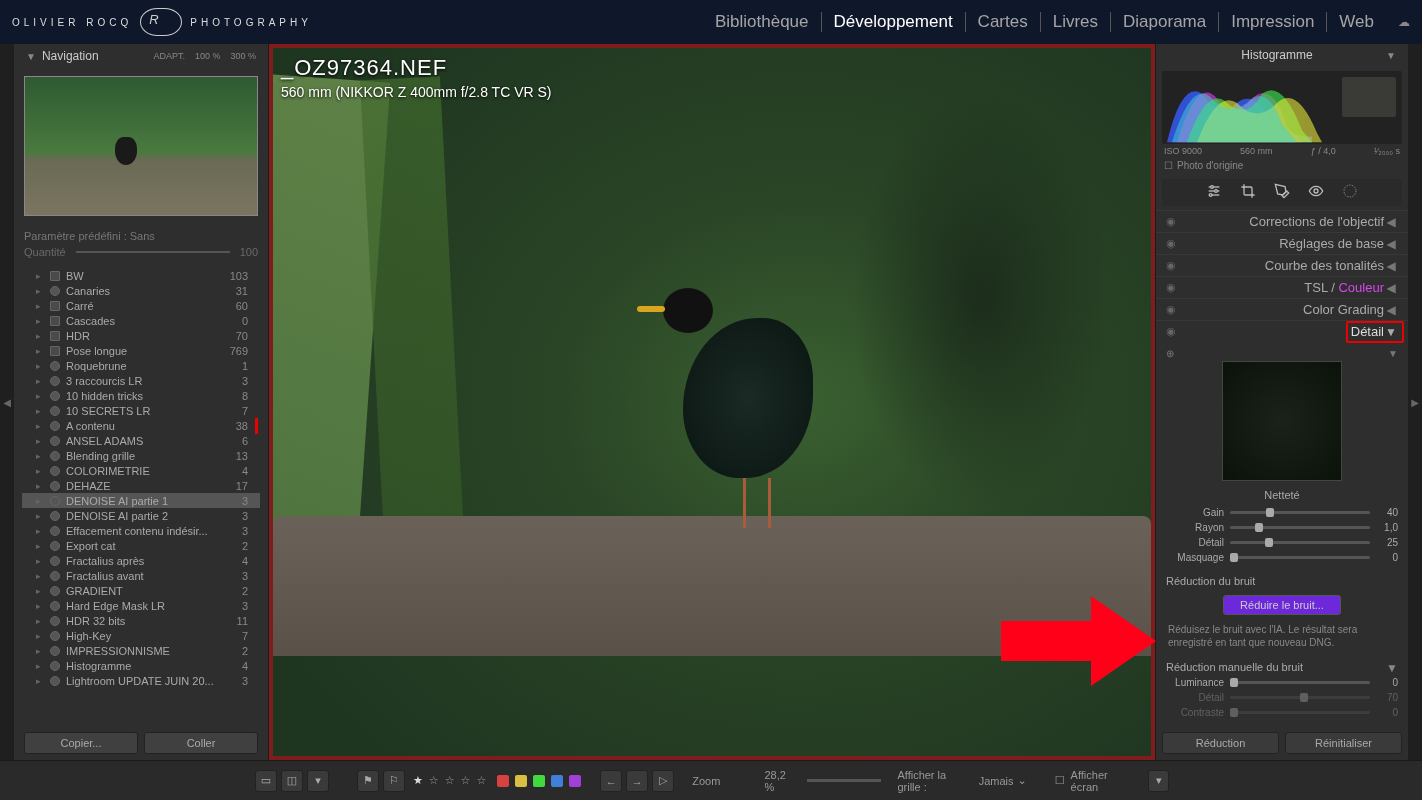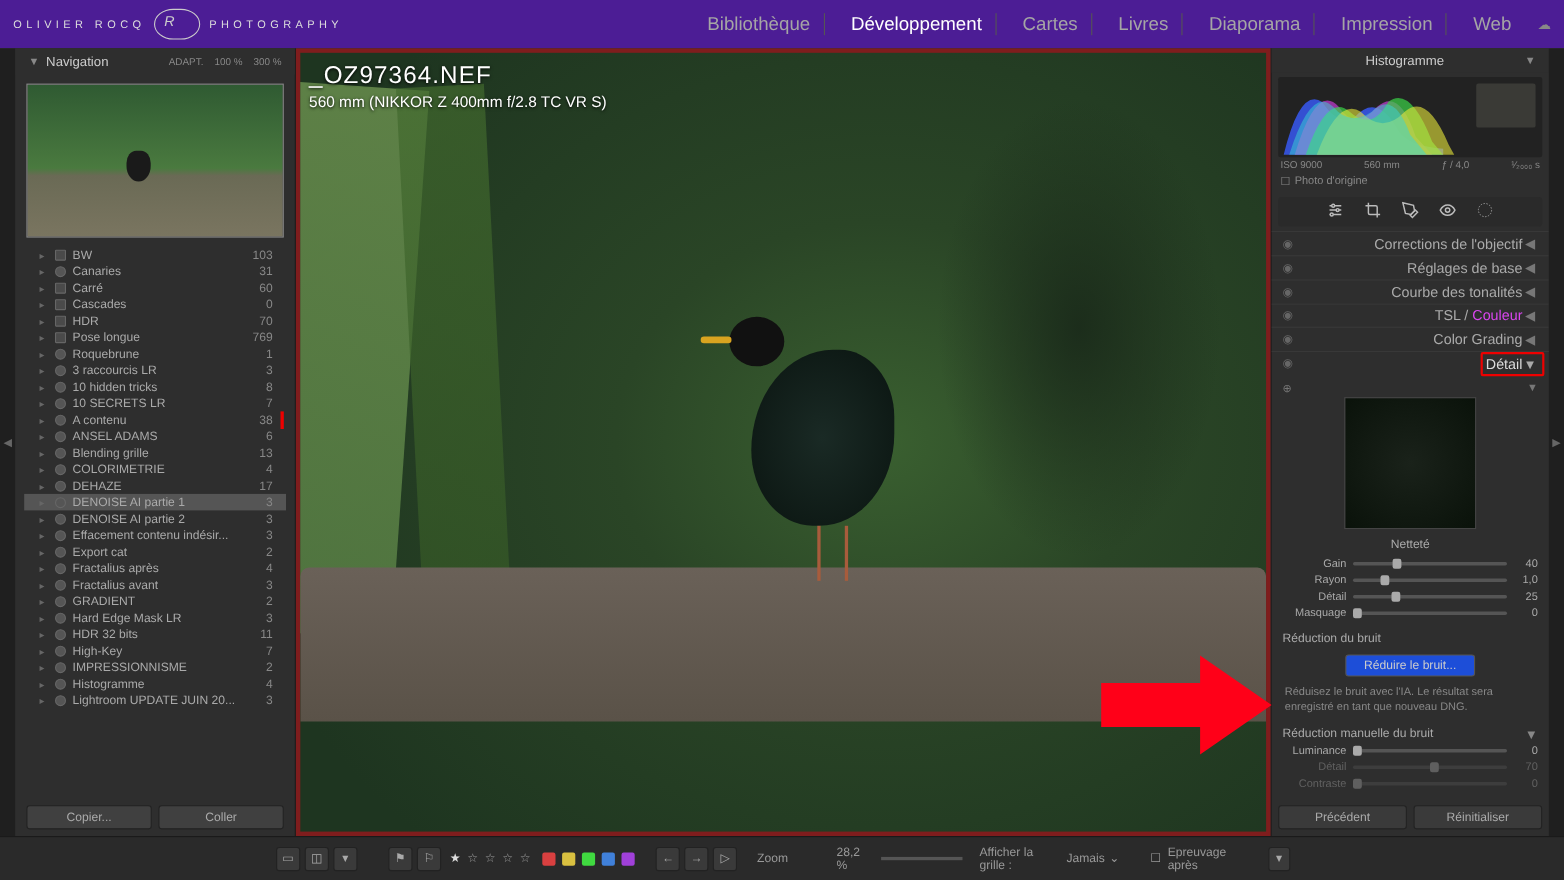--- a/index.html
+++ b/index.html
@@ -6,34 +6,34 @@
   body {
     width: 1422px; height: 800px;
     background: #2a2a2a;
     font-family: "Segoe UI", Arial, sans-serif;
     color: #b8b8b8;
     overflow: hidden;
     font-size: 12px;
   }
   .topbar {
     height: 44px;
-    background: #4c1d95;
+    background: #0f172a;
     display: flex; align-items: center;
     padding: 0 12px;
     box-shadow: 0 1px 0 #333;
   }
   .brand {
     flex: 0 0 auto;
     color: #ddd; letter-spacing: 4px; font-size: 10px;
     display:flex;align-items:center;
   }
   .brand-logo{width:42px;height:28px;border:1.5px solid #ccc;border-radius:50%/60%;margin:0 8px;display:inline-block;position:relative;}
   .brand-logo::after{content:"R";color:#ccc;position:absolute;left:8px;top:3px;font-size:13px;font-style:italic;}
   .top-spacer{flex:1}
-  .modules { display:flex; gap:12px; align-items:center; }
+  .modules { display:flex; gap:0; align-items:center; }
   .modules span {
     padding: 0 12px;
     color: #a5a5a5;
     font-size: 17px;
     border-right: 1px solid #555;
     cursor: pointer;
   }
   .modules span.active { color: #fff; font-weight: 500; }
   .modules span:last-child { border-right:none; }
   .cloud-icon{color:#888;margin-left:12px;}
@@ -130,21 +130,21 @@
   .detail-body{padding:6px 10px;}
   .detail-thumb{width:120px;height:120px;background:radial-gradient(#1a221a,#0a120a);margin:2px auto 8px;border:1px solid #444;}
   .sub-title{text-align:center;color:#aaa;font-size:11px;margin:6px 0 4px;}
   .slider-row{display:flex;align-items:center;height:15px;font-size:10px;color:#aaa;}
   .slider-row .sl-lbl{flex:0 0 64px;text-align:right;padding-right:6px;}
   .slider-row .sl-track{flex:1;height:3px;background:#555;position:relative;border-radius:2px;}
   .slider-row .sl-handle{position:absolute;top:-3px;width:8px;height:9px;background:#aaa;border-radius:2px;}
   .slider-row .sl-val{flex:0 0 28px;text-align:right;}
   .slider-row.dim{opacity:.4}
 
-  .nr-button{margin:8px auto;display:block;padding:3px 16px;background:#1d4ed8;border:1px solid #555;border-radius:3px;color:#ccc;font-size:11px;}
+  .nr-button{margin:8px auto;display:block;padding:3px 16px;background:#6d28d9;border:1px solid #555;border-radius:3px;color:#ccc;font-size:11px;}
   .helper{font-size:10px;color:#888;line-height:1.3;padding:0 2px 6px;}
 
   .right-bottom{display:flex;gap:6px;padding:6px;}
   .right-bottom button{flex:1;height:22px;background:#3a3a3a;border:1px solid #222;color:#aaa;border-radius:3px;font-size:11px;}
 
   .bottom-toolbar{
     height:40px;background:#2a2a2a;border-top:1px solid #1a1a1a;
     display:flex;align-items:center;padding:0 10px;gap:8px;font-size:11px;color:#999;
   }
   .tb-group{display:flex;gap:4px;align-items:center;}
@@ -194,20 +194,28 @@
         <span>100 %</span>
         <span>300 %</span>
       </span>
     </div>
     <div class="thumb-area">
       <div class="thumb">
           <div class="bird-tiny"></div>
         </div>
     </div>
 
+    <div class="preset-box">
+      <div>Paramètre prédéfini : Sans</div>
+      <div class="preset-slider">
+        <span>Quantité</span>
+        <span class="track"></span>
+        <span>100</span>
+      </div>
+    </div>
 
     <div class="collection-list" id="collection-list">
         <div class="coll-row">
           <span class="caret">▸</span>
           <span class="sq"></span>
           <span>BW</span>
           <span class="cnt">103</span>
         </div>
         <div class="coll-row">
           <span class="caret">▸</span>
@@ -562,21 +570,21 @@
         <span class="sl-lbl">Contraste</span>
         <span class="sl-track">
             <span class="sl-handle" style="left:0%"></span>
           </span>
         <span class="sl-val">0</span>
       </div>
     </div>
 
     <div style="flex:1"></div>
     <div class="right-bottom">
-      <button>Précédent</button>
+      <button>Réduction</button>
       <button>Réinitialiser</button>
     </div>
   </div>
 
   <div class="film-chev">▶</div>
 </div>
 
 <div class="bottom-toolbar">
   <div style="width:255px;"></div>
   <div class="tb-group">
@@ -612,18 +620,18 @@
     <span style="margin-left:40px">28,2 %</span>
   </div>
   <div class="zoom-slider"></div>
   <div class="tb-group">
     <span>Afficher la grille :</span>
     <span style="margin-left:6px">Jamais</span>
     <span>⌄</span>
   </div>
   <div class="proof" style="margin-left:20px">
     <span>☐</span>
-    <span>Epreuvage après</span>
+    <span>Afficher écran</span>
   </div>
   <div style="flex:1"></div>
   <span class="tb-btn">▾</span>
   <div style="width:253px"></div>
 </div>
 
 </body></html>

